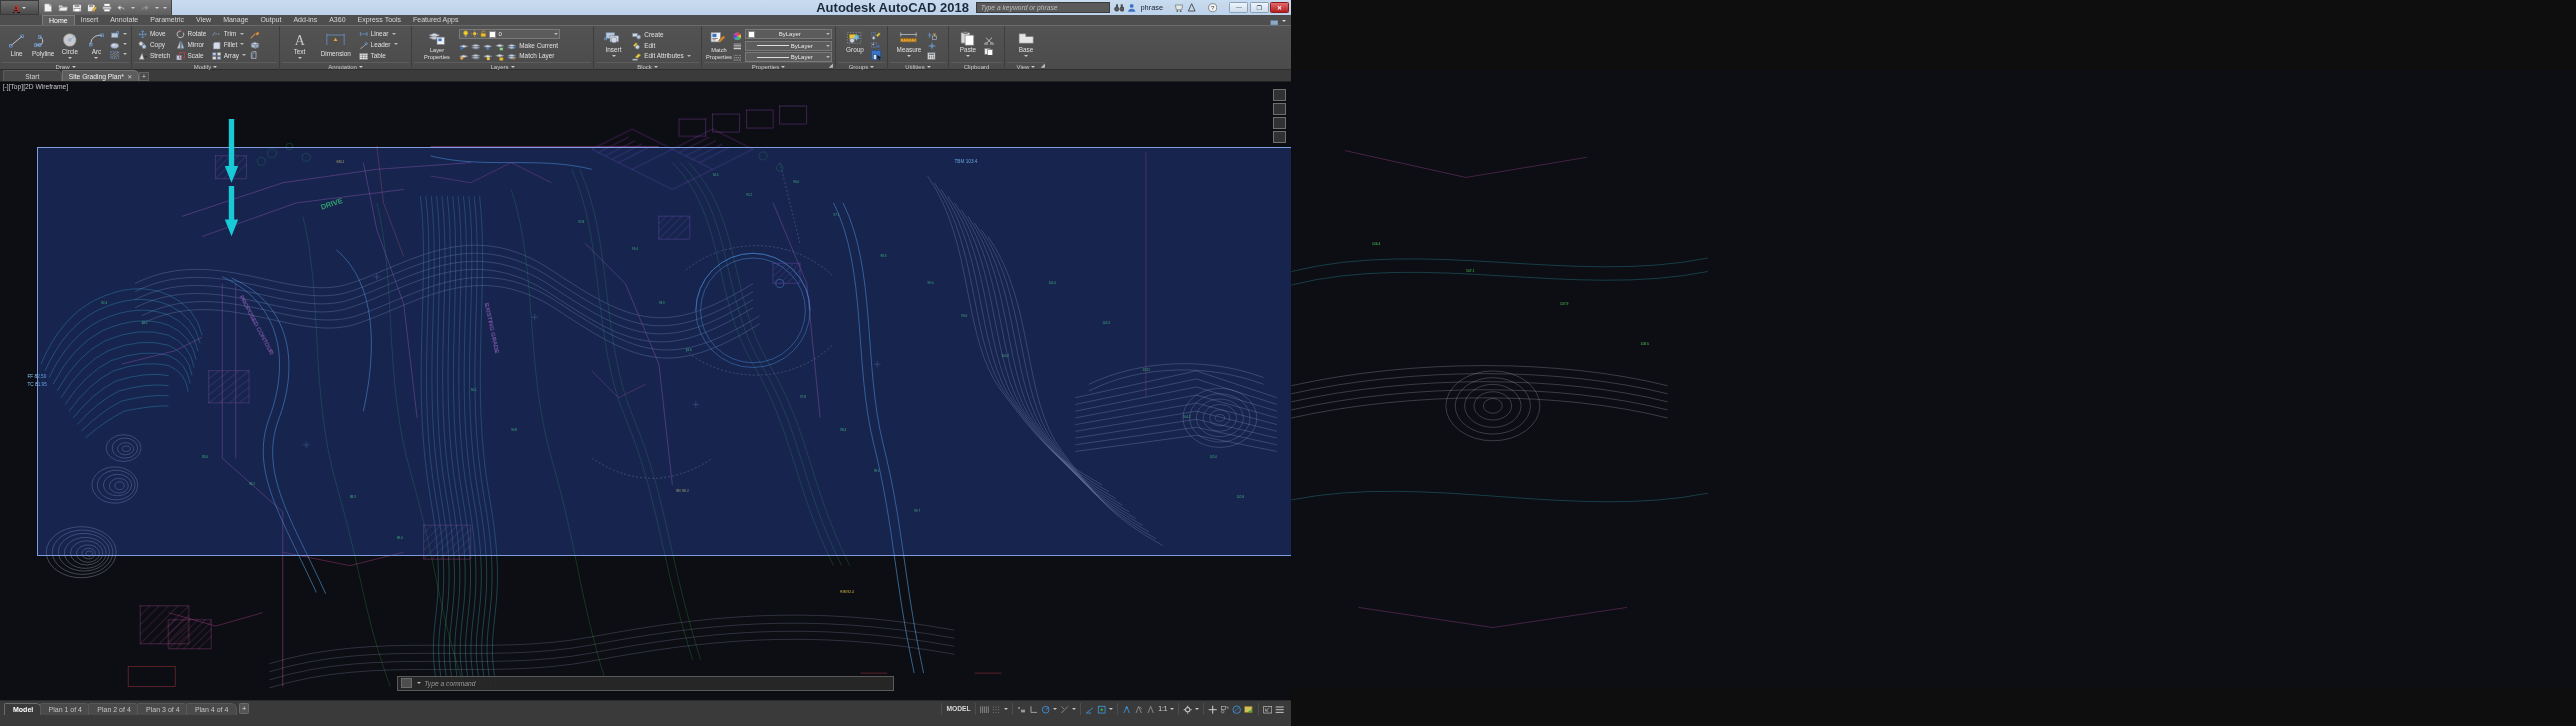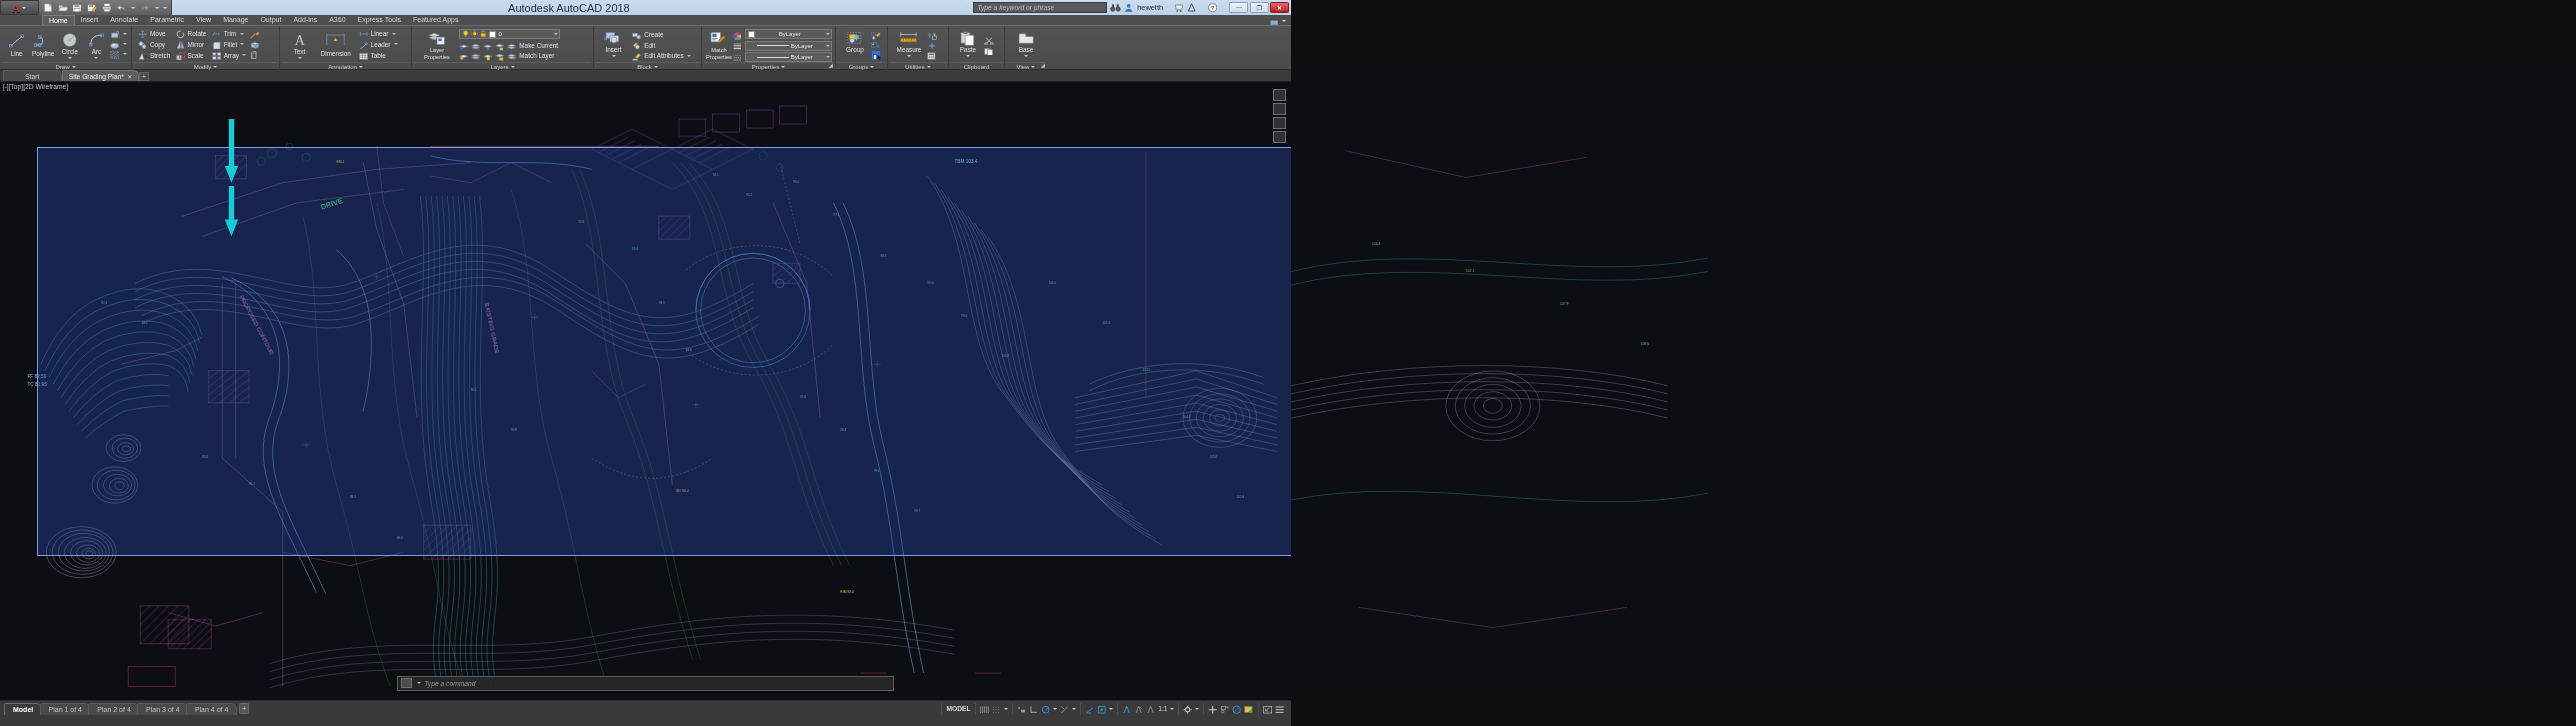--- a/index.html
+++ b/index.html
@@ -13,21 +13,21 @@
   .appbtn{width:39px;height:15px;background:linear-gradient(#6e6e6e,#4a4a4a);
     border:0.7px solid #3a3a3a;display:flex;align-items:center;justify-content:center;gap:2px;}
   .appA{font:bold 10.8px "Liberation Serif",serif;color:#c0392b;text-shadow:0 0.7px 0 #000;}
   .capcaret{width:0;height:0;border-left:2px solid transparent;border-right:2px solid transparent;
     border-top:2.7px solid #d8d8d8;}
   .qat{height:15px;background:linear-gradient(#7a7a7a,#5e5e5e);display:flex;align-items:center;
     padding:0 4px;gap:4.7px;border-right:0.7px solid #444;}
   .qicon{width:10px;height:9.4px;position:relative;display:inline-block;}
   .qcar{width:0;height:0;border-left:2px solid transparent;border-right:2px solid transparent;
     border-top:2.7px solid #cfcfcf;}
-  .titletext{flex:1;text-align:center;font-size:11px;color:#1c2b3a;}
+  .titletext{flex:1;text-align:right;font-size:13px;color:#1c2b3a;font-weight:bold;}
   .search-wrap{display:flex;align-items:center;gap:3.4px;padding-right:4px;}
   .searchbox{width:134px;height:11.4px;background:#5a5a5a;border:0.7px solid #3c3c3c;
     color:#bdbdbd;font-size:6.7px;font-style:italic;padding:0 3.4px;line-height:10px;}
   .userchip{font-size:7.4px;color:#16202b;}
   .wbtns{display:flex;gap:1.3px;padding-right:2px;}
   .wbtn{width:19px;height:10.8px;background:linear-gradient(#eef4fb,#cfdcea);
     border:0.7px solid #8aa0b8;border-radius:1.3px;display:flex;align-items:center;justify-content:center;
     font-size:6px;color:#27445f;}
   .wbtn.close{background:linear-gradient(#e36b6b,#b32020);border-color:#8b1a1a;color:#fff;font-weight:bold;}
 
@@ -194,21 +194,21 @@
           <rect x="3" y="2" width="3" height="5" fill="#4a4a4a"></rect>
           <rect x="10" y="2" width="3" height="5" fill="#4a4a4a"></rect>
         </svg>
     </span>
     <span class="qicon">
       <svg width="9.4" height="9.4" viewBox="0 0 14 14">
           <circle cx="7" cy="4.4" r="2.8" fill="#3b72c4"></circle>
           <path d="M1.5 13c.6-3.4 3-4.6 5.5-4.6S12 9.6 12.6 13z" fill="#3b72c4"></path>
         </svg>
     </span>
-    <span class="userchip">hewetth</span>
+    <span class="userchip">phrase</span>
     <span class="qcar"></span>
     <span class="qicon">
       <svg width="10" height="9.4" viewBox="0 0 15 14">
           <path d="M2 3h11l-1.5 7h-8z" fill="#e9e9e9" stroke="#666"></path>
           <circle cx="5" cy="12" r="1.3" fill="#555"></circle>
           <circle cx="10" cy="12" r="1.3" fill="#555"></circle>
         </svg>
     </span>
     <span class="qicon">
       <svg width="9.4" height="9.4" viewBox="0 0 14 14">

